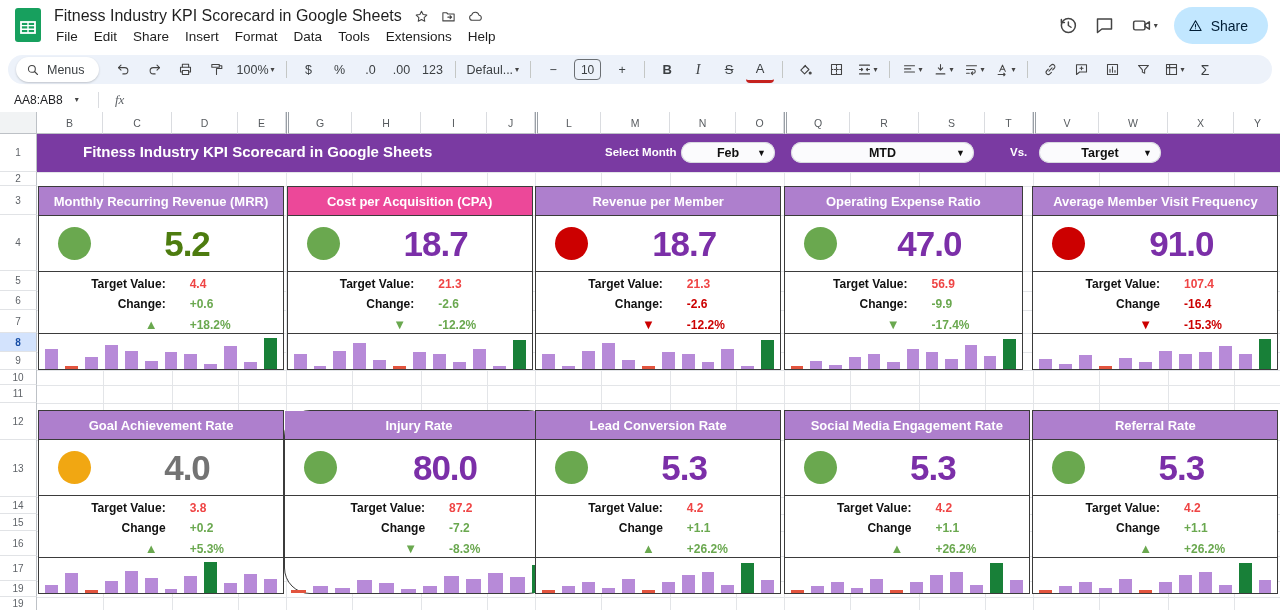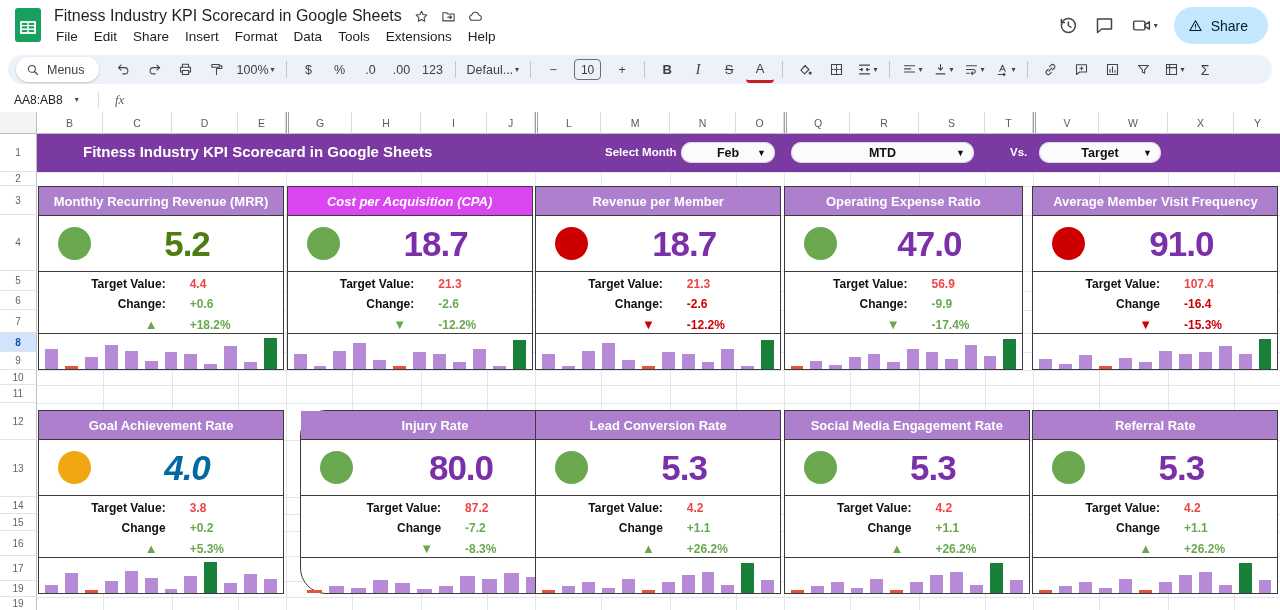--- a/index.html
+++ b/index.html
@@ -414,21 +414,21 @@
             <div class="bar" style="height: 8px; background: rgb(183, 138, 216);"></div>
             <div class="bar" style="height: 17px; background: rgb(183, 138, 216);"></div>
             <div class="bar" style="height: 15px; background: rgb(183, 138, 216);"></div>
             <div class="bar" style="height: 5px; background: rgb(183, 138, 216);"></div>
             <div class="bar" style="height: 23px; background: rgb(183, 138, 216);"></div>
             <div class="bar" style="height: 7px; background: rgb(183, 138, 216);"></div>
             <div class="bar" style="height: 31px; background: rgb(24, 128, 56);"></div>
           </div>
         </div>
         <div class="card" style="left: 249.6px; top: 52px; width: 246px;">
-          <div class="card-header" style="background: #d946ef; font-style: italic;">Cost per Acquisition (CPA)</div>
+          <div class="card-header" style="background: #ec4899;">Cost per Acquisition (CPA)</div>
           <div class="card-valrow">
             <span class="dot" style="background: rgb(106, 168, 79);"></span>
             <span class="bigval" style="color: rgb(123, 47, 168);">18.7</span>
           </div>
           <div class="card-detail">
             <div class="dl">Target Value:</div>
             <div class="dv">21.3</div>
             <div class="dl">Change:</div>
             <div class="dv" style="color: rgb(106, 168, 79);">-2.6</div>
             <div class="dl tri" style="color: rgb(106, 168, 79);">▼</div>
@@ -533,21 +533,21 @@
             <div class="bar" style="height: 17px; background: rgb(183, 138, 216);"></div>
             <div class="bar" style="height: 23px; background: rgb(183, 138, 216);"></div>
             <div class="bar" style="height: 15px; background: rgb(183, 138, 216);"></div>
             <div class="bar" style="height: 30px; background: rgb(24, 128, 56);"></div>
           </div>
         </div>
         <div class="card" style="left: 1px; top: 276px; width: 246px;">
           <div class="card-header" style="background: rgb(174, 127, 205);">Goal Achievement Rate</div>
           <div class="card-valrow">
             <span class="dot" style="background: rgb(241, 167, 18);"></span>
-            <span class="bigval" style="color: #0369a1; font-style: italic;">4.0</span>
+            <span class="bigval" style="color: #737373;">4.0</span>
           </div>
           <div class="card-detail">
             <div class="dl">Target Value:</div>
             <div class="dv">3.8</div>
             <div class="dl">Change</div>
             <div class="dv" style="color: rgb(106, 168, 79);">+0.2</div>
             <div class="dl tri" style="color: rgb(106, 168, 79);">▲</div>
             <div class="dv" style="color: rgb(106, 168, 79);">+5.3%</div>
           </div>
           <div class="card-spark">
@@ -558,21 +558,21 @@
             <div class="bar" style="height: 22px; background: rgb(183, 138, 216);"></div>
             <div class="bar" style="height: 15px; background: rgb(183, 138, 216);"></div>
             <div class="bar" style="height: 4px; background: rgb(183, 138, 216);"></div>
             <div class="bar" style="height: 17px; background: rgb(183, 138, 216);"></div>
             <div class="bar" style="height: 31px; background: rgb(24, 128, 56);"></div>
             <div class="bar" style="height: 10px; background: rgb(183, 138, 216);"></div>
             <div class="bar" style="height: 19px; background: rgb(183, 138, 216);"></div>
             <div class="bar" style="height: 14px; background: rgb(183, 138, 216);"></div>
           </div>
         </div>
-        <div class="card" style="left: 263px; top: 276px; width: 270px; border-radius: 26px;">
+        <div class="card" style="left: 247px; top: 276px; width: 270px; border-radius: 26px;">
           <div class="card-header" style="background: rgb(174, 127, 205);">Injury Rate</div>
           <div class="card-valrow">
             <span class="dot" style="background: rgb(106, 168, 79);"></span>
             <span class="bigval" style="color: rgb(123, 47, 168);">80.0</span>
           </div>
           <div class="card-detail">
             <div class="dl">Target Value:</div>
             <div class="dv">87.2</div>
             <div class="dl">Change</div>
             <div class="dv" style="color: rgb(106, 168, 79);">-7.2</div>

